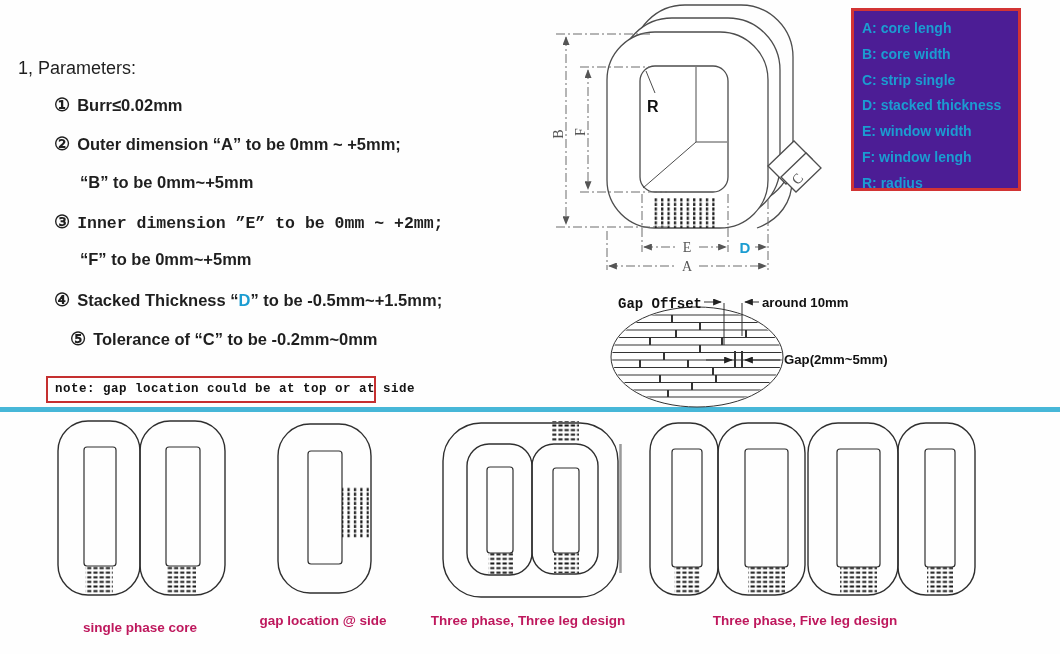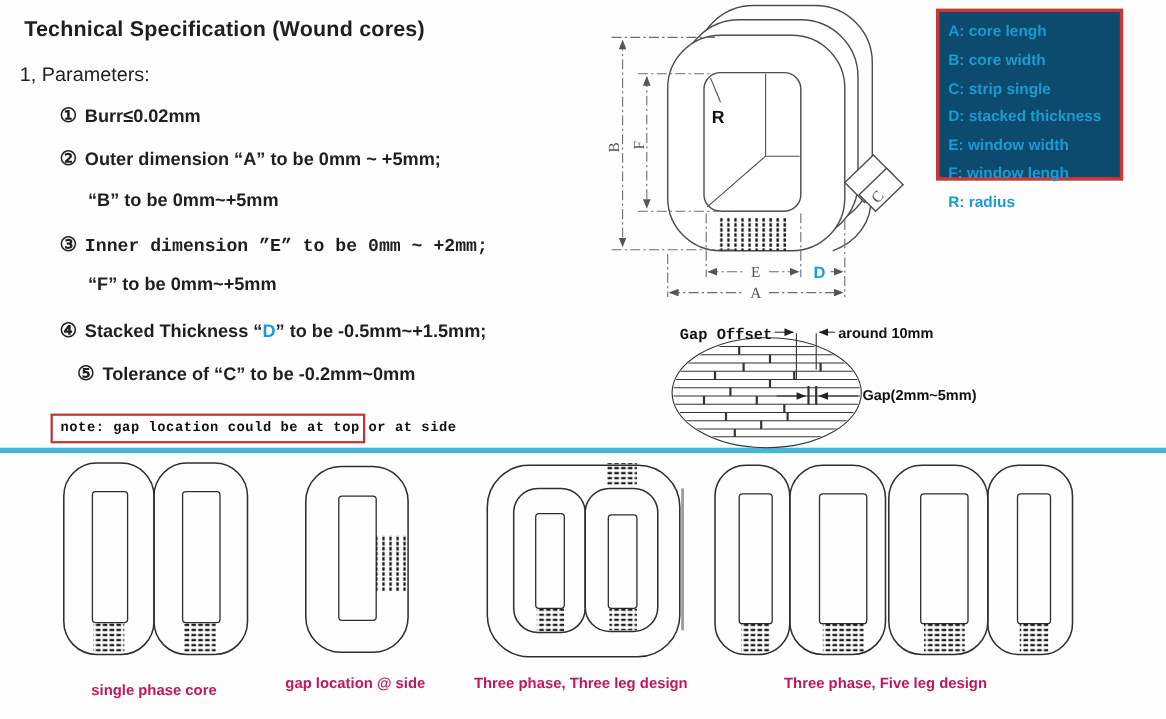--- a/index.html
+++ b/index.html
@@ -7,26 +7,26 @@
     position:relative; width:1060px; height:654px; background:#fefefe;
     font-family:"Liberation Sans", sans-serif; color:#1f1f1f; overflow:hidden;
   }
   .abs{position:absolute;}
   .title{font-size:19.5px; font-weight:bold; letter-spacing:.2px;}
   .heading{font-size:18px; font-weight:normal;}
   .p-item{font-size:16.5px; font-weight:bold; white-space:pre;}
   .cnum{font-size:18px; margin-right:7px;}
   .cyan{color:#1b9cd1;}
   .legend-box{
-    left:851px; top:8px; width:170px; height:156px; box-sizing:border-box;
-    border:3px solid #d23434; background:#0c4a6e; padding:5px 0 0 8px;
+    left:851px; top:8px; width:170px; height:183px; box-sizing:border-box;
+    border:3px solid #d23434; background:#4c1d95; padding:5px 0 0 8px;
   }
   .legend-item{font-size:14px; font-weight:bold; color:#1b9cd1; line-height:25.8px; white-space:nowrap;}
   .note-box{
-    left:46px; top:376px; width:286px; height:27px; box-sizing:border-box;
+    left:46px; top:376px; width:330px; height:27px; box-sizing:border-box;
     border:2px solid #c53030; background:#fff;
     font-family:"Liberation Mono", monospace; font-weight:bold; font-size:12.5px;
     color:#111; line-height:23px; padding-left:7px; letter-spacing:.5px; white-space:pre;
   }
   .separator{left:0; top:407px; width:1060px; height:5px; background:#47b7d8;}
   .caption{font-size:13.5px; font-weight:bold; text-align:center; color:#be185d; white-space:nowrap;}
   svg{position:absolute; overflow:visible;}
   svg text{font-family:"Liberation Serif", serif;}
   .ln   {fill:none; stroke:#4d4d4d; stroke-width:1.3;}
   .lnW  {fill:#fff; stroke:#4d4d4d; stroke-width:1.3;}
@@ -38,21 +38,20 @@
   .lam  {stroke:#333; stroke-width:1; fill:none;}
   .tick {stroke:#333; stroke-width:2; fill:none;}
   .gaptxt-mono{font-family:"Liberation Mono", monospace; font-weight:bold; font-size:14px; fill:#111;}
   .gaptxt{font-family:"Liberation Sans", sans-serif; font-weight:bold; font-size:13.2px; fill:#111;}
 </style>
 </head>
 <body>
 
 <div class="page">
 
-  <div class="abs title" style="left:22px; top:16px;">Technical Specification (Wound cores)</div>
   <div class="abs heading" style="left:18px; top:58px;">1, Parameters:</div>
 
   <div class="abs p-item" style="left:54px; top:94px;"><span class="cnum">①</span><span>Burr≤0.02mm</span></div>
 
   <div class="abs p-item" style="left:54px; top:133px;"><span class="cnum">②</span><span>Outer dimension “A” to be 0mm ~ +5mm;</span></div>
 
   <div class="abs p-item" style="left:80px; top:173px;"><span>“B” to be 0mm~+5mm</span></div>
 
   <div class="abs p-item" style="left:54px; top:211px;font-family:Liberation Mono, monospace;"><span class="cnum">③</span><span>Inner dimension ”E” to be 0mm ~ +2mm;</span></div>
 

